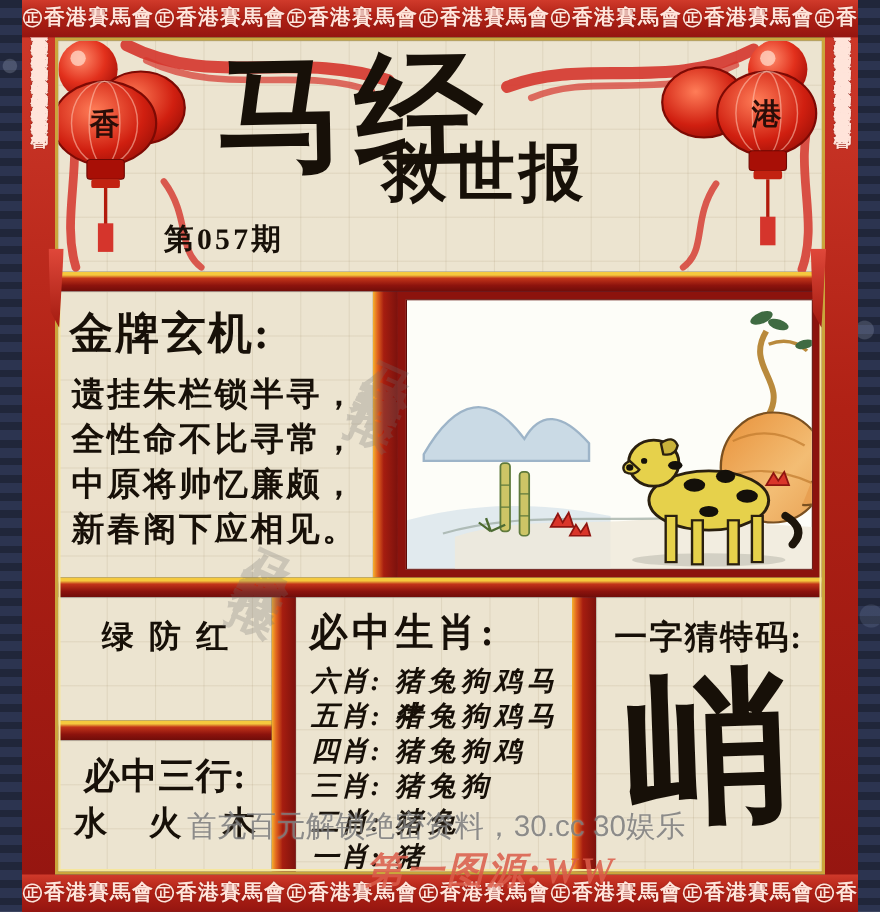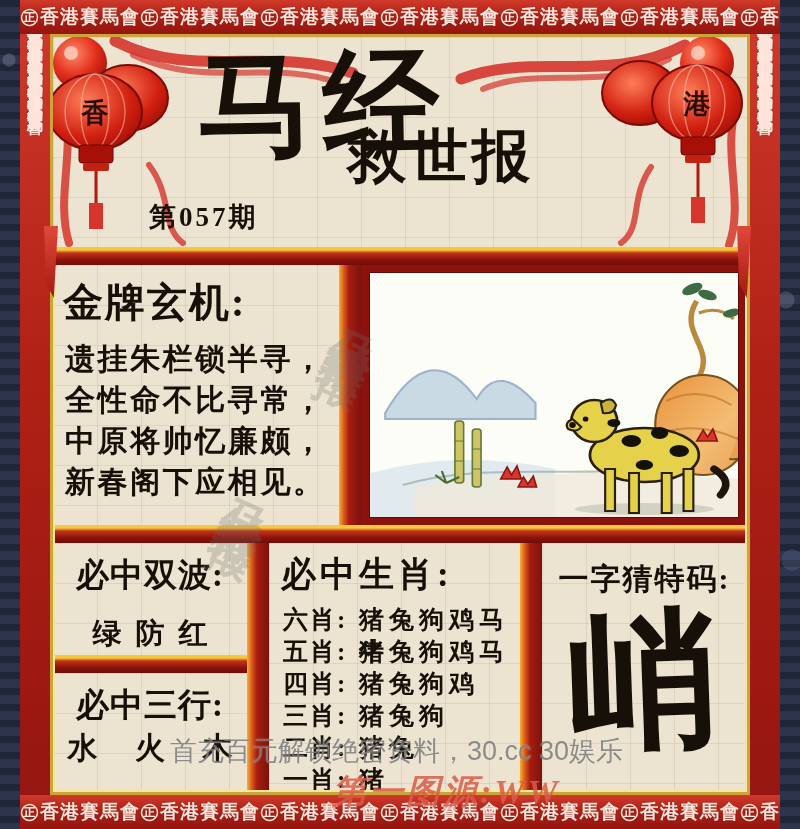--- a/index.html
+++ b/index.html
@@ -76,21 +76,21 @@
   .col-left .upper { height:112px; flex:0 0 auto; }
   .col-left .lower { flex:1 1 auto; }
   .col-mid { width:251px; flex:0 0 auto; }
   .col-right { flex:1 1 auto; }
   .wave-heading,.elem-heading { font-size:33px; text-align:center; padding-top:10px; letter-spacing:1px; }
   .wave-value { font-size:29px; font-weight:900; text-align:center; letter-spacing:14px;
     padding-left:14px; margin-top:16px; color:var(--ink,#171008);font-family:Liberation Serif, serif; }
   .elem-value { font-size:30px; font-weight:900; text-align:center; word-spacing:30px;
     color:var(--ink,#171008); }
   .zodiac-heading { font-size:35px; padding:8px 0 0 12px; letter-spacing:4px; }
-  .zrows { margin-top:6px; }
+  .zrows { margin-top:6px;font-style:italic; }
   .zrow { display:flex; height:32px; line-height:32px; padding-left:14px; color:var(--ink,#171008); }
   .zlabel { font-size:25px; font-weight:900; width:76px; letter-spacing:2px; flex:0 0 auto; }
   .zval { font-size:25px; font-weight:900; letter-spacing:5px; }
   .code-heading { font-size:30px; text-align:center; padding-top:16px; letter-spacing:2px; }
   .code-char { font-size:150px; font-weight:900; text-align:center; line-height:1;
     margin-top:6px; color:var(--ink,#171008); transform:rotate(-2deg); }
 
   
   .ribbon-tail { position:absolute; width:14px; height:72px; z-index:4;
     background:linear-gradient(#e0483a,#a31b10);
@@ -243,21 +243,20 @@
           </g>
         </svg>
       </div>
     </div>
 
     <div class="h-band"></div>
 
     <div class="bottom-sec">
       <div class="col-left">
         <div class="upper paper">
-          <div class="wave-heading ink">必中双波:</div>
           <div class="wave-value">绿防红</div>
         </div>
         <div class="h-band"></div>
         <div class="lower paper">
           <div class="elem-heading ink">必中三行:</div>
           <div class="elem-value">水 火 木</div>
         </div>
       </div>
       <div class="v-band"></div>
       <div class="col-mid paper">

